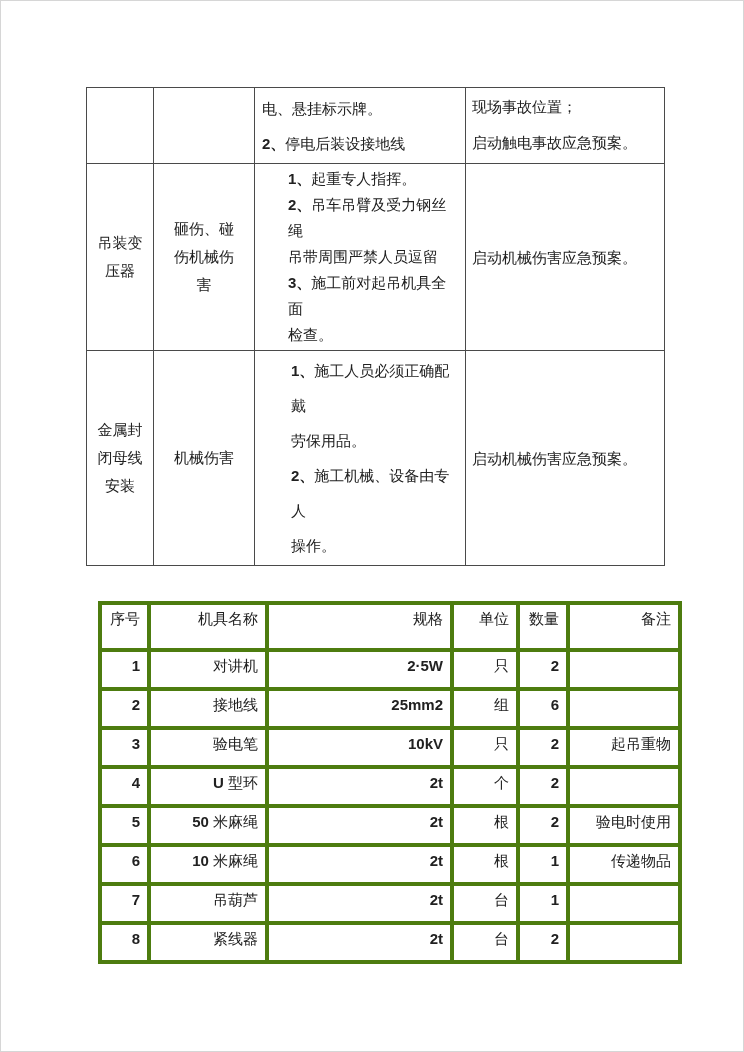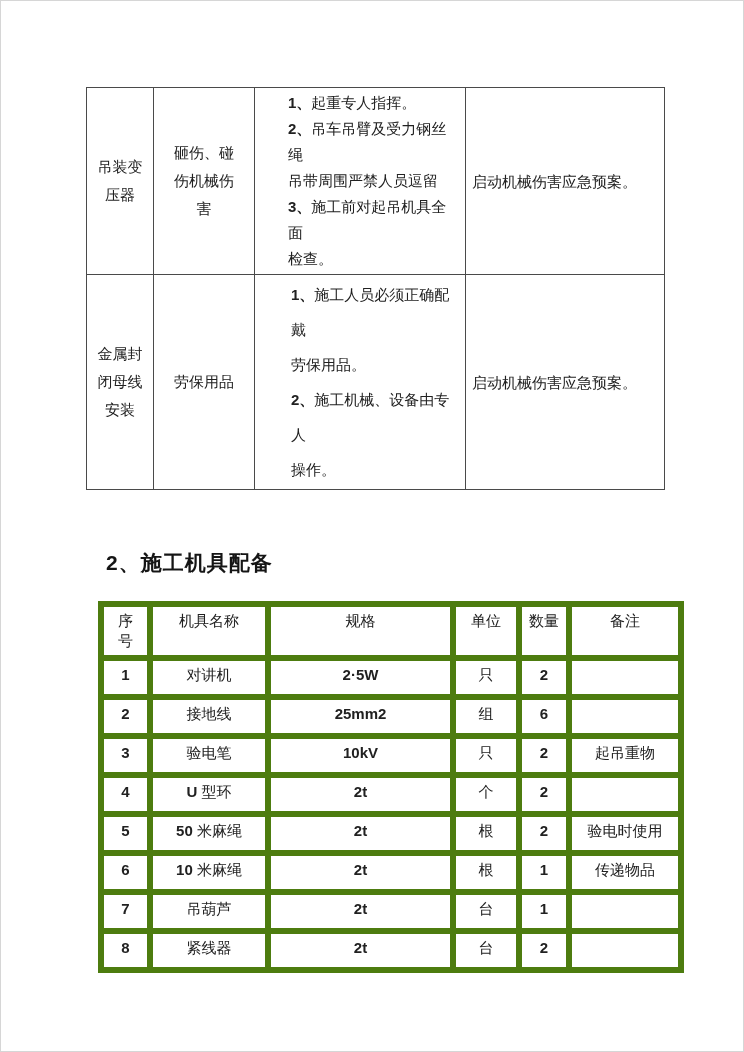--- a/index.html
+++ b/index.html
@@ -25,55 +25,60 @@
   #t1 .r3 .c-meas{line-height:23px;}
   #t1 .r3 .c-haz{text-align:left;padding:0 6px;line-height:23px;}
   #t1 .r3 .c-haz .ln1{display:block;text-align:center;}
 
   
   .heading{position:absolute;left:105px;top:548px;font-size:21px;font-weight:bold;
            color:#151515;letter-spacing:1px;}
 
   
   #t2{position:absolute;left:97px;top:600px;width:580px;font-size:15px;}
-  #t2 th,#t2 td{border:6px solid #4d7c0f;vertical-align:top;text-align:center;
+  #t2 th,#t2 td{border:4px solid #4d7c0f;vertical-align:top;text-align:right;
                 padding:4px 7px;overflow:hidden;font-weight:normal;line-height:20px;}
   #t2 tr{height:39px;}
   #t2 tr.hdr{height:47px;}
   #t2 .bold,.num{font-weight:bold;}
 </style>
 </head>
 <body>
 
 <div class="page">
 
   <table id="t1">
     <colgroup>
         <col style="width:67px">
         <col style="width:101px">
         <col style="width:211px">
         <col style="width:199px">
       </colgroup>
     <tbody>
+        <tr class="r0">
+      <td class="c-task"></td>
+      <td class="c-haz"></td>
+      <td class="c-meas"><span class="ln0">电、悬挂标示牌。</span><br><span class="ln1"><span class="num">2、</span>停电后装设接地线</span></td>
+      <td class="c-resp"><span class="ln0">现场事故位置；</span><br><span class="ln1">启动触电事故应急预案。</span></td>
+    </tr>
     <tr class="r1">
       <td class="c-task"><span class="ln0">吊装变</span><br><span class="ln1">压器</span></td>
       <td class="c-haz"><span class="ln0">砸伤、碰</span><br><span class="ln1">伤机械伤</span><br><span class="ln2">害</span></td>
       <td class="c-meas"><span class="ln0"><span class="num">1、</span>起重专人指挥。</span><br><span class="ln1"><span class="num">2、</span>吊车吊臂及受力钢丝绳</span><br><span class="ln2">吊带周围严禁人员逗留</span><br><span class="ln3"><span class="num">3、</span>施工前对起吊机具全面</span><br><span class="ln4">检查。</span></td>
       <td class="c-resp"><span class="ln0">启动机械伤害应急预案。</span></td>
     </tr>
     <tr class="r2">
       <td class="c-task"><span class="ln0">金属封</span><br><span class="ln1">闭母线</span><br><span class="ln2">安装</span></td>
-      <td class="c-haz"><span class="ln0">劳保用品</span></td>
+      <td class="c-haz"><span class="ln0">机械伤害</span></td>
       <td class="c-meas"><span class="ln0"><span class="num">1、</span>施工人员必须正确配戴</span><br><span class="ln1">劳保用品。</span><br><span class="ln2"><span class="num">2、</span>施工机械、设备由专人</span><br><span class="ln3">操作。</span></td>
       <td class="c-resp"><span class="ln0">启动机械伤害应急预案。</span></td>
     </tr>
   </tbody>
     </table>
 
-  <div class="heading">2、施工机具配备</div>
 
   <table id="t2">
     <colgroup>
         <col style="width:49px">
         <col style="width:118px">
         <col style="width:185px">
         <col style="width:66px">
         <col style="width:50px">
         <col style="width:112px">
       </colgroup>

